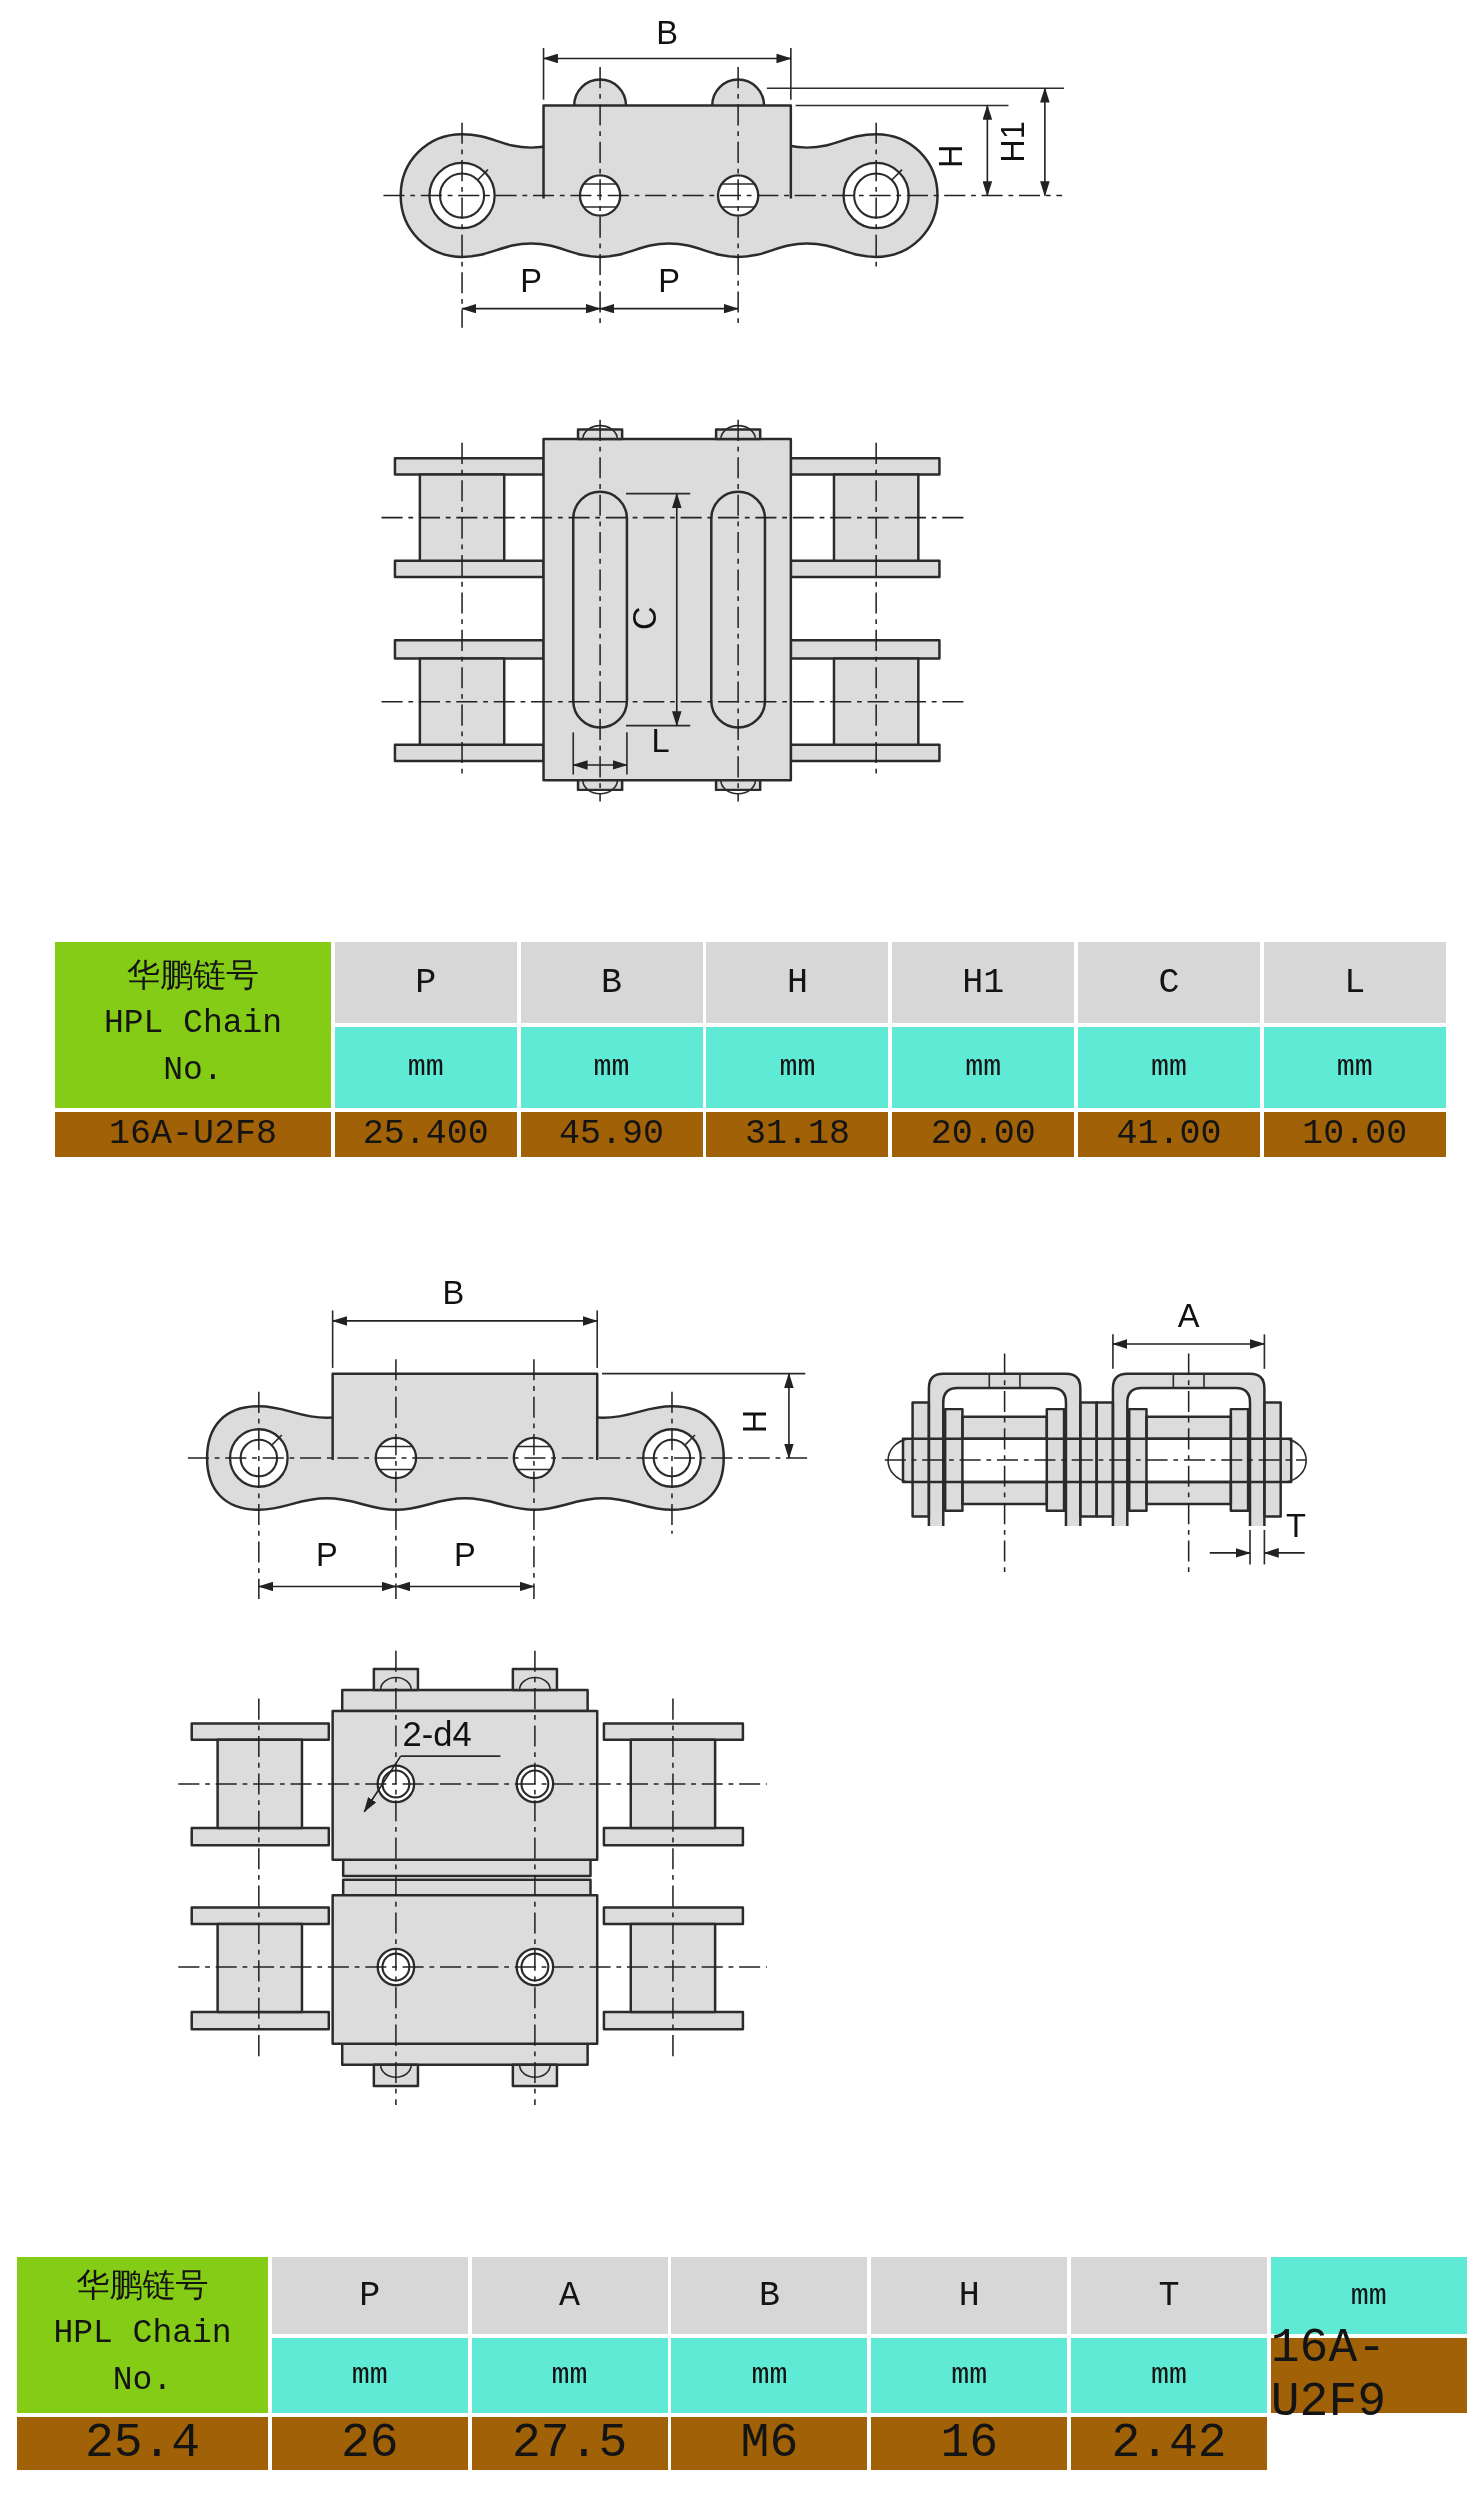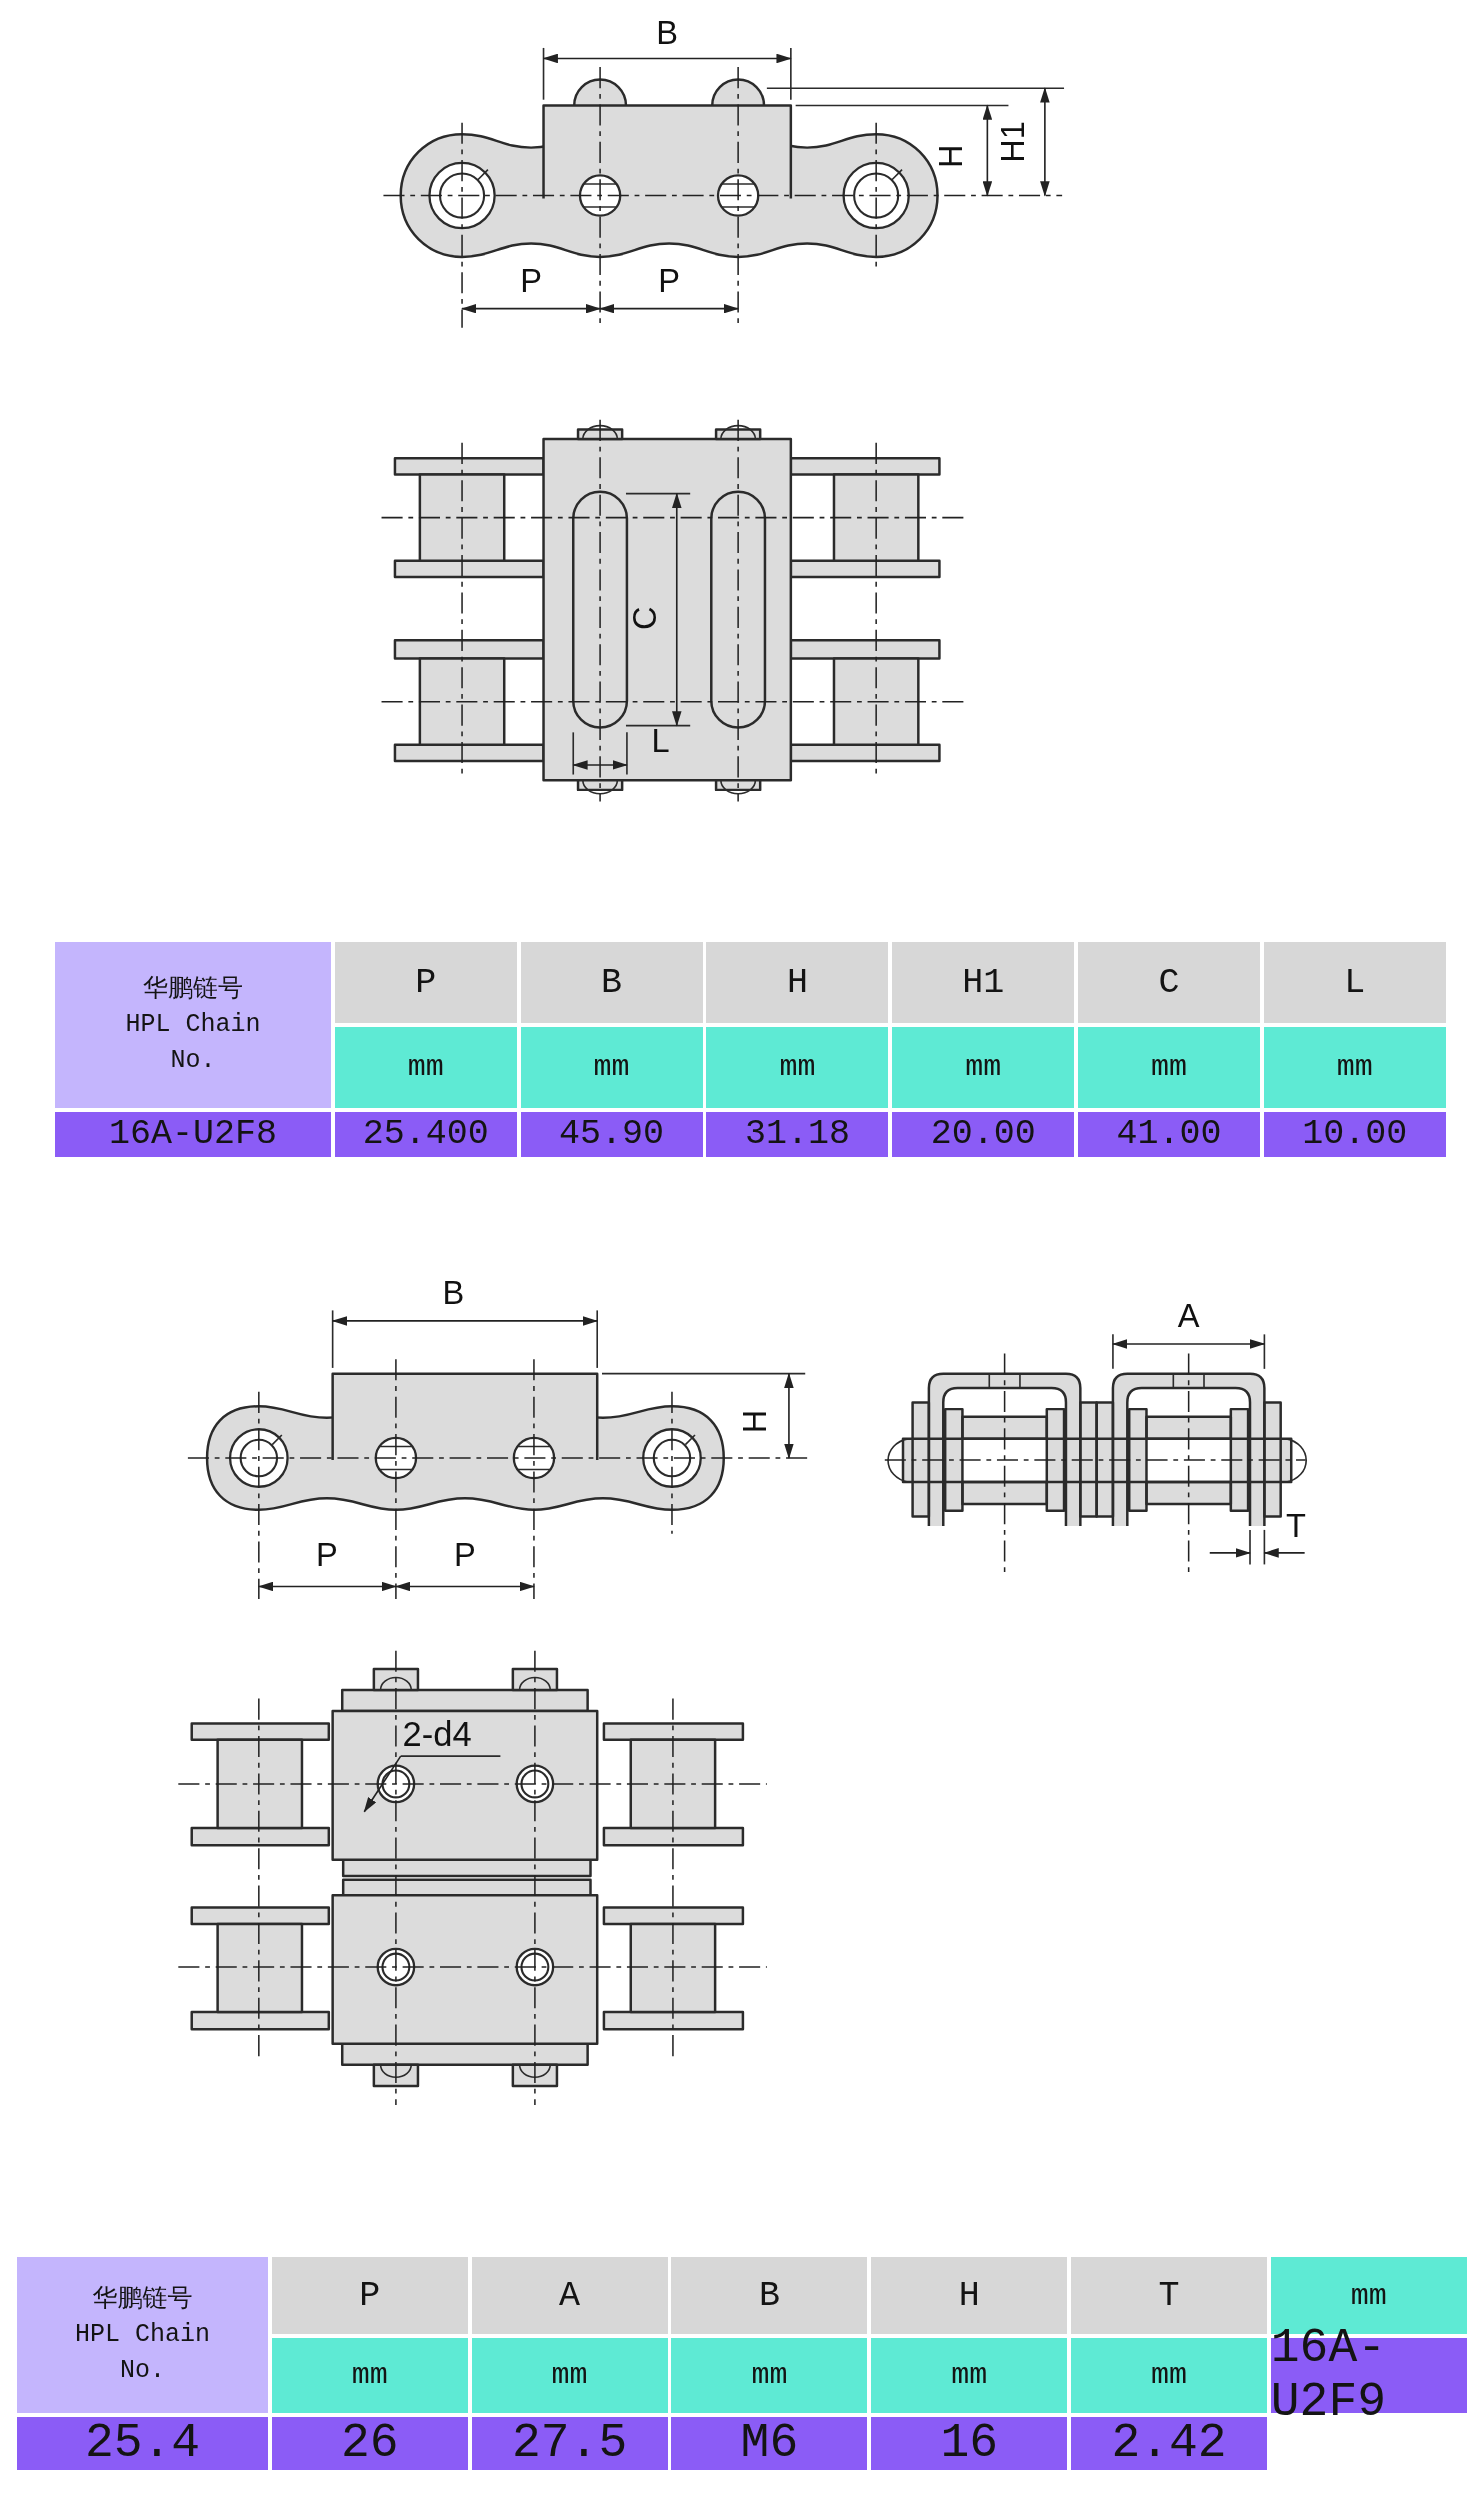--- a/index.html
+++ b/index.html
@@ -22,23 +22,23 @@
   text.note{font:36px "Liberation Sans",sans-serif;fill:#111111;text-anchor:middle;}
 
   
   .spec-table{position:absolute;display:grid;gap:3.8px;background:#ffffff;
               font-family:"Liberation Mono","DejaVu Sans Mono",monospace;color:#141414;}
   #t1{left:55px;top:942px;grid-template-columns:276px repeat(6,182px);grid-template-rows:81px 81px 45px;}
   #t2{left:17px;top:2257px;grid-template-columns:251px repeat(6,196px);grid-template-rows:77px 75px 53px;}
   .cell{display:flex;align-items:center;justify-content:center;}
   .th{background:#d7d7d7;font-size:35px;}
   .unit{background:#5eead4;font-size:30px;}
-  .data{background:#8b5cf6;font-size:35px;}
+  .data{background:#a16207;font-size:35px;}
   #t2 .data{font-size:48px;}
-  .namecell{grid-row:1/3;background:#c4b5fd;font-size:25px;line-height:1.42;
+  .namecell{grid-row:1/3;background:#84cc16;font-size:33px;line-height:1.42;
             display:flex;flex-direction:column;align-items:center;justify-content:center;text-align:center;}
 </style>
 </head>
 <body>
 
 <div id="page">
 
 <svg width="1482" height="2500" viewBox="0 0 1546 2608">
   <defs>
     <marker id="arr" markerWidth="16" markerHeight="10" refX="15" refY="5" orient="auto-start-reverse" markerUnits="userSpaceOnUse">

